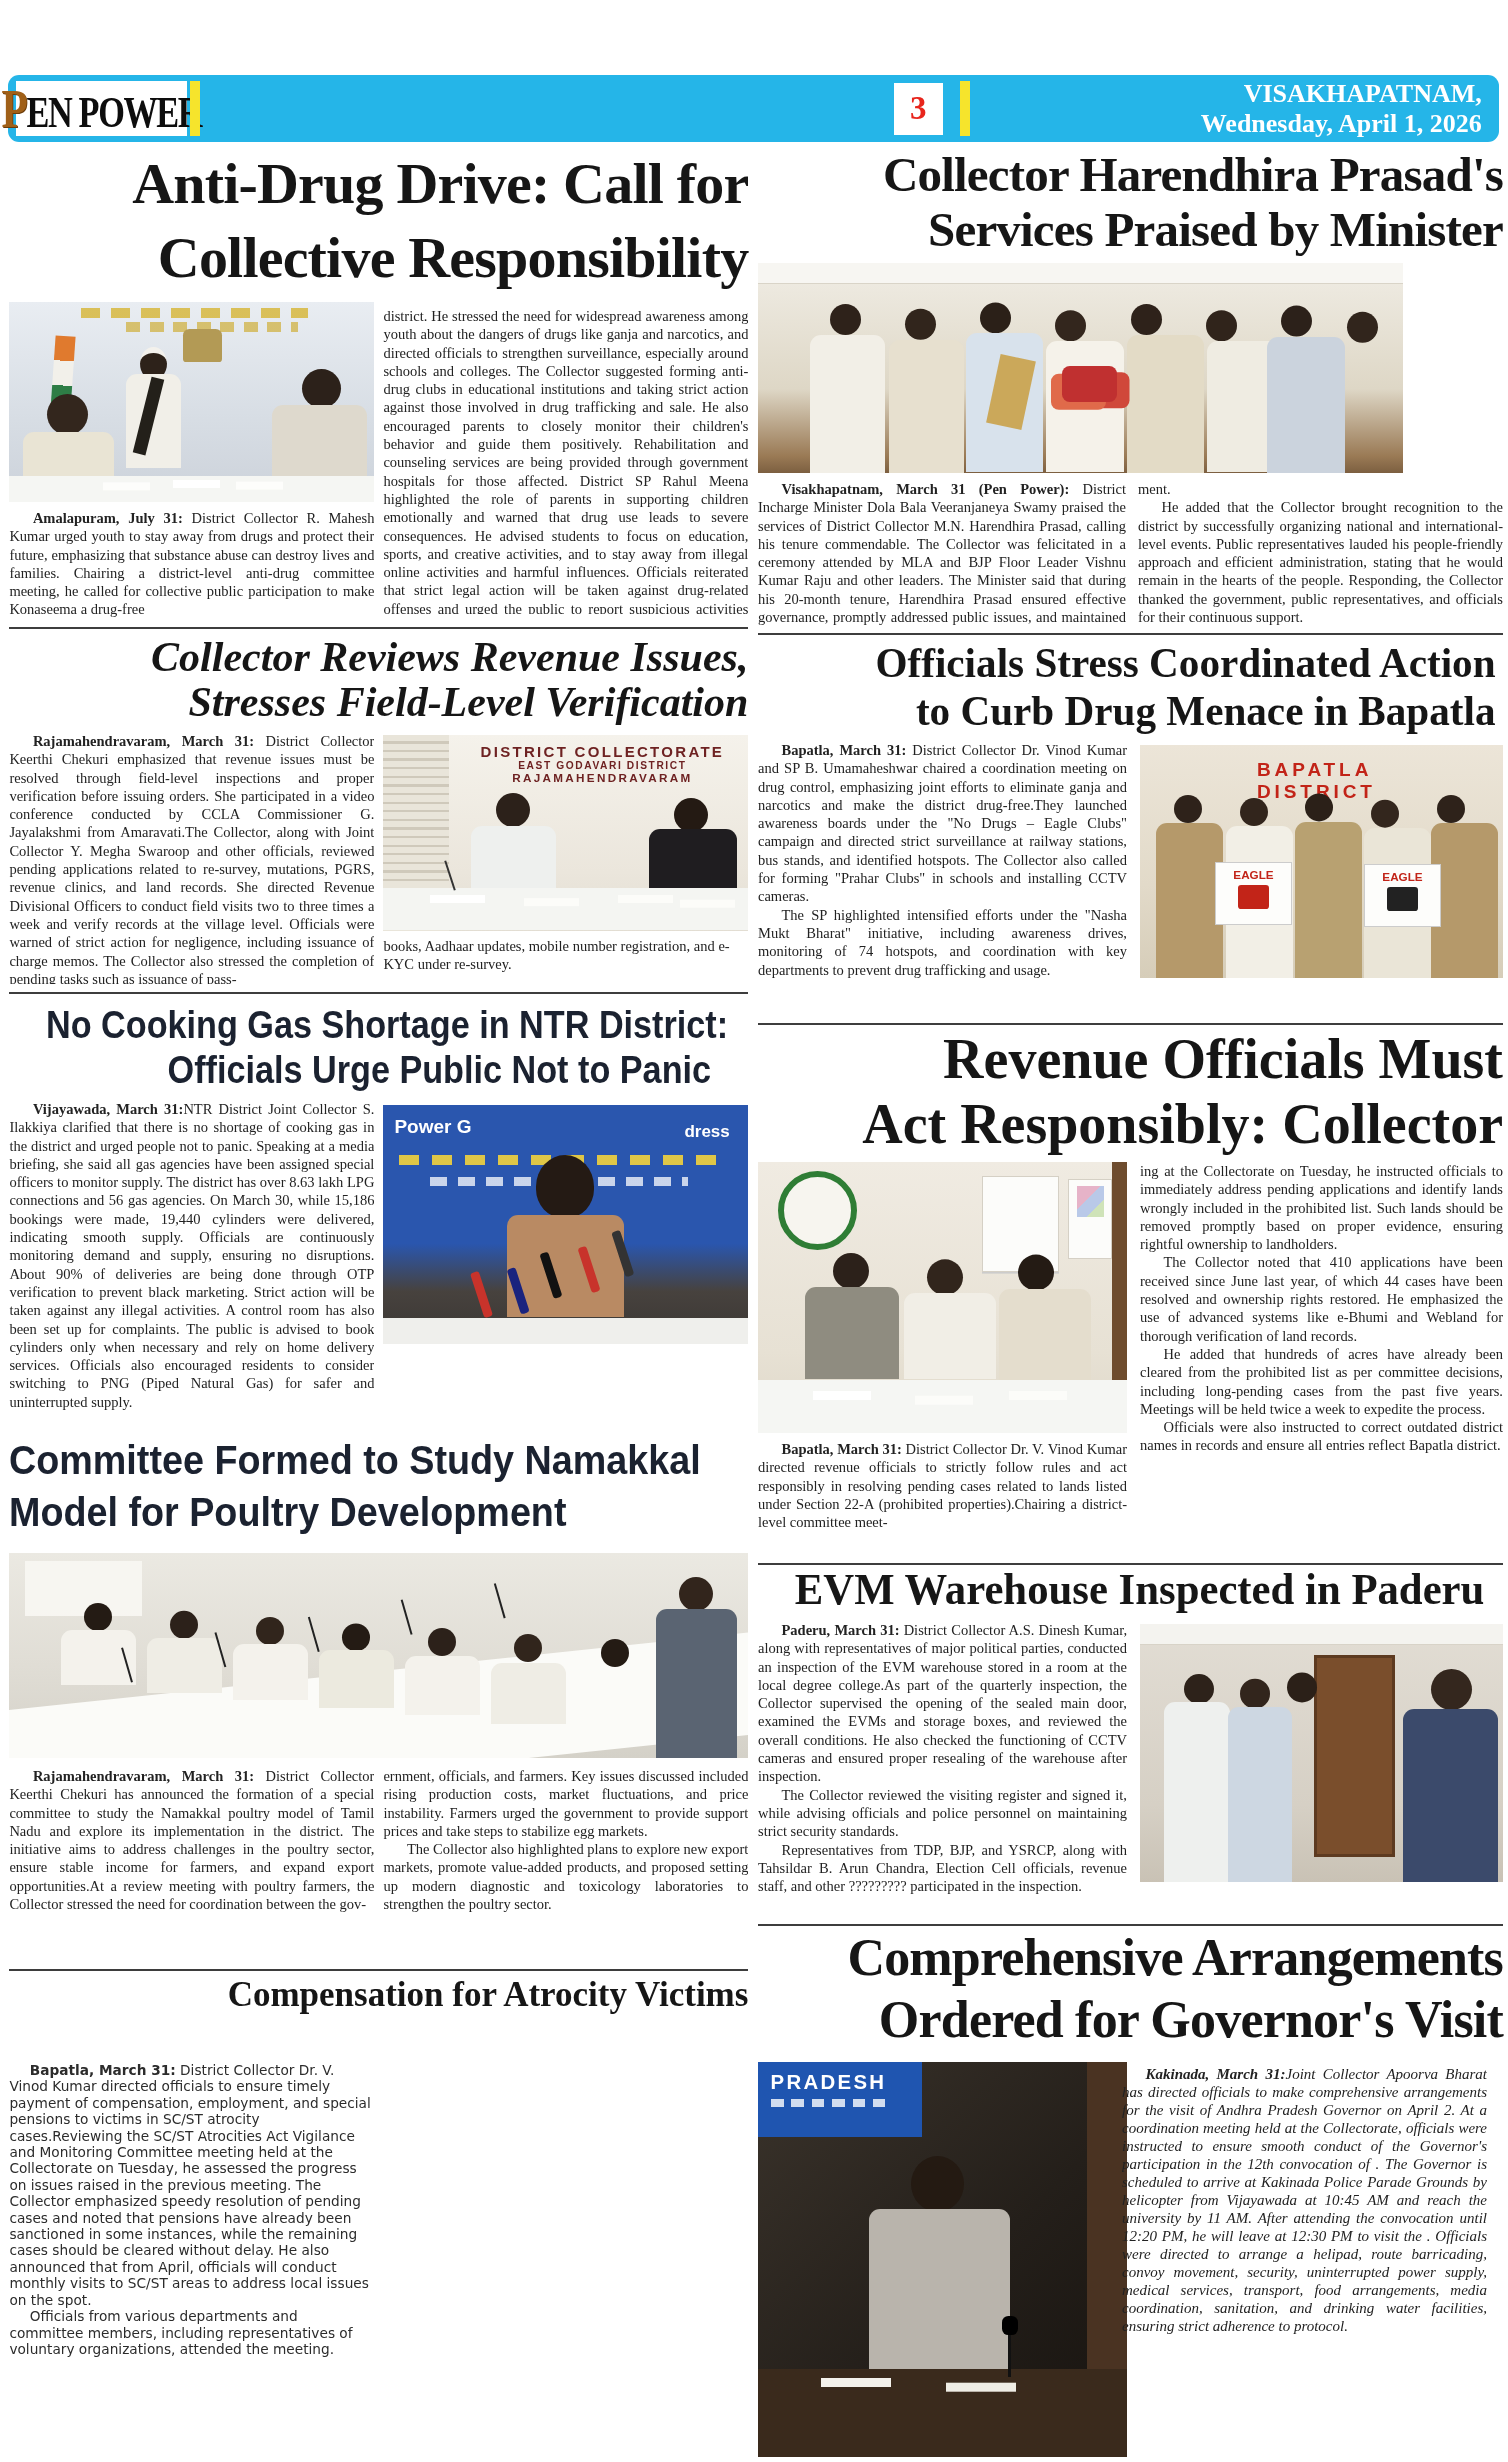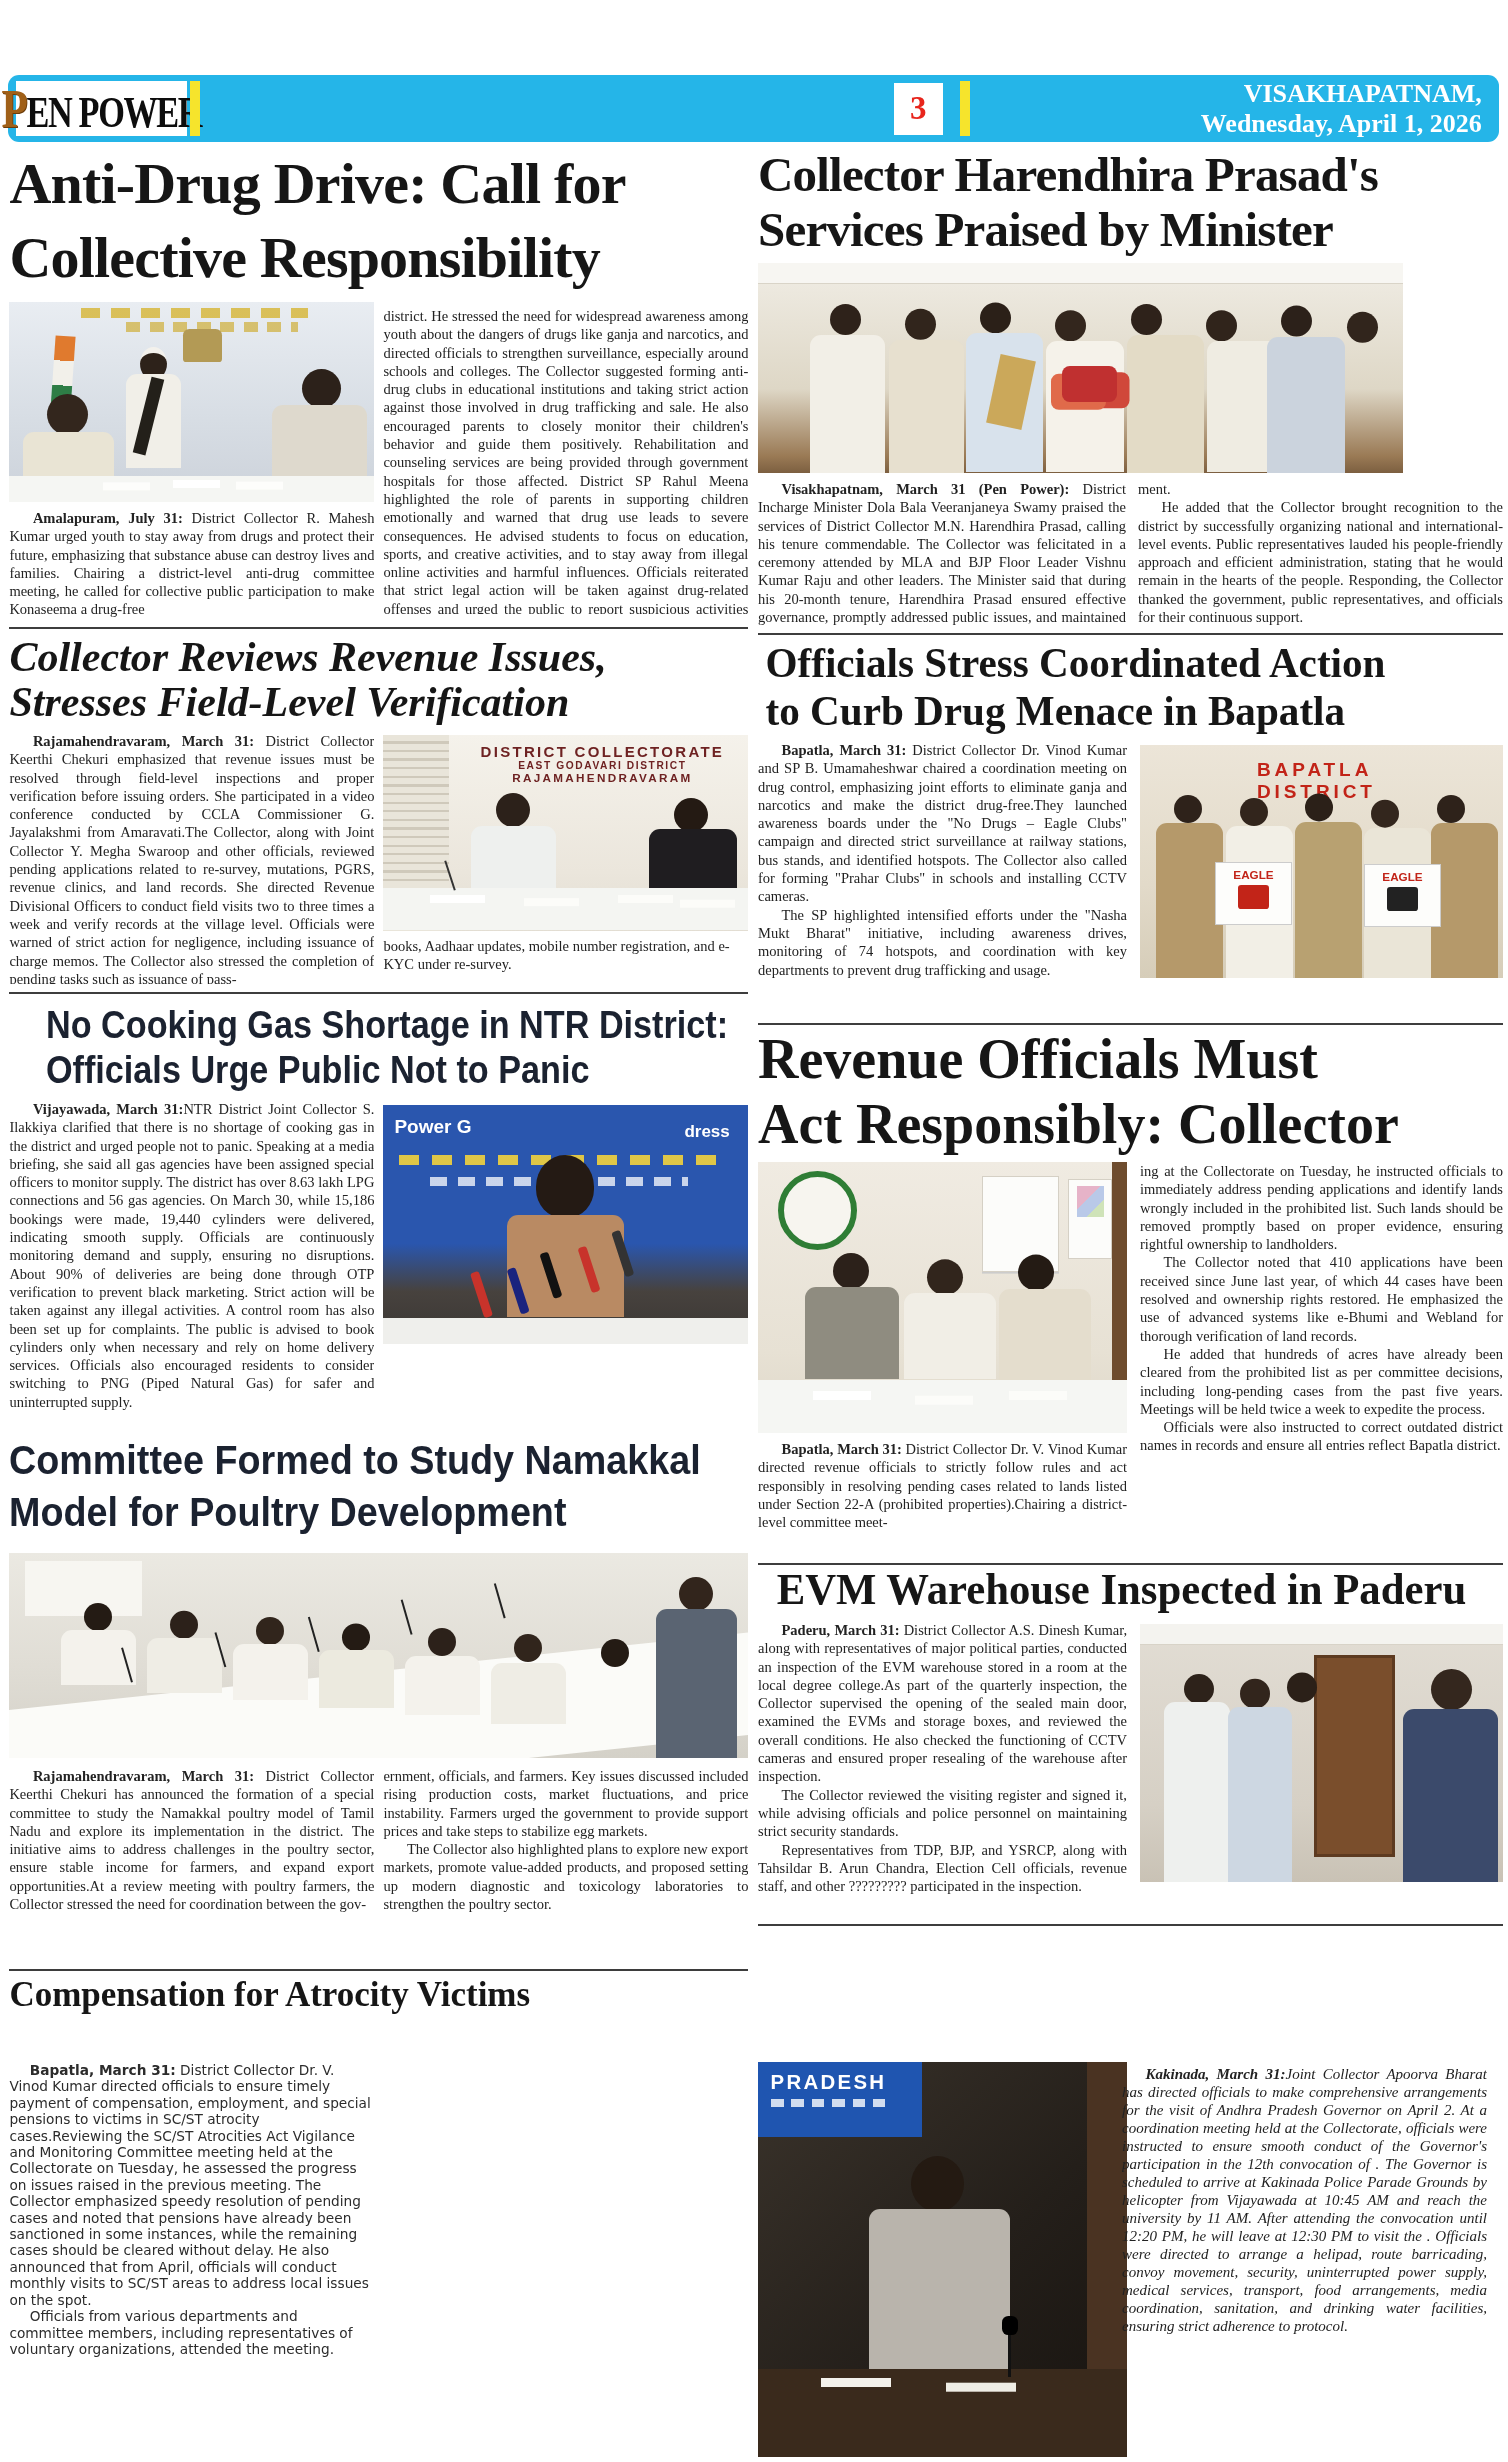--- a/index.html
+++ b/index.html
@@ -16,21 +16,21 @@
   .brand-gold{color:#a06018;font-size:49px;text-shadow:0.8px 0.8px 0 #6b3c0a;}
   .ybar{position:absolute;top:6.3px;width:10.2px;height:55px;background:#f6e42c;}
   .pagenumbox{position:absolute;left:886px;top:7.8px;width:49px;height:52px;background:#fff;
               display:flex;align-items:center;justify-content:center;}
   .pagenum{color:#e8251c;font-size:33px;font-weight:bold;}
   .datebox{position:absolute;right:17px;top:3.9px;text-align:right;color:#fff;font-weight:bold;
            font-size:26px;line-height:30.5px;white-space:nowrap;}
 
   
   .art{position:absolute;}
-  .hlwrap{position:absolute;left:0;top:0;width:100%;text-align:left;}
+  .hlwrap{position:absolute;left:0;top:0;width:100%;text-align:right;}
   .hline{font-weight:bold;white-space:nowrap;color:#161616;}
   .h-serif1{font-size:58px;line-height:74px;letter-spacing:-0.8px;}
   .h-serif2{font-size:49px;line-height:55px;letter-spacing:-0.8px;}
   .h-ital{font-size:42px;line-height:45px;font-style:italic;}
   .h-serif4{font-size:42px;line-height:48px;transform:scaleX(.98);transform-origin:50% 50%;}
   .h-sans5{font-family:"Liberation Sans",sans-serif;font-size:38px;line-height:45px;
            transform:scaleX(.9);transform-origin:50% 50%;color:#1b2230;}
   .h-serif6{font-size:56px;line-height:65px;}
   .h-serif7{font-size:45px;line-height:49px;transform:scaleX(.95);transform-origin:50% 50%;}
   .h-sans8{font-family:"Liberation Sans",sans-serif;font-size:41px;line-height:52px;
@@ -288,20 +288,24 @@
     <div class="hlwrap">
       <div class="hline h-serif9">Compensation for Atrocity Victims</div>
     </div>
     <div class="col bt-sans" style="left:0;top:88px;width:365px;height:395px;">
       <p style="margin:0;text-indent:20.4px;"><b>Bapatla, March 31:</b> <span>District Collector Dr. V. Vinod Kumar directed officials to ensure timely payment of compensation, employment, and special pensions to victims in SC/ST atrocity cases.Reviewing the SC/ST Atrocities Act Vigilance and Monitoring Committee meeting held at the Collectorate on Tuesday, he assessed the progress on issues raised in the previous meeting. The Collector emphasized speedy resolution of pending cases and noted that pensions have already been sanctioned in some instances, while the remaining cases should be cleared without delay. He also announced that from April, officials will conduct monthly visits to SC/ST areas to address local issues on the spot.</span></p>
       <p style="margin:0;text-indent:20.4px;">Officials from various departments and committee members, including representatives of voluntary organizations, attended the meeting.</p>
     </div>
   </div>
 
   <div class="art" style="left:758px;top:1927px;width:745px;height:535px;">
+    <div class="hlwrap">
+      <div class="hline h-serif10">Comprehensive Arrangements</div>
+      <div class="hline h-serif10">Ordered for Governor's Visit</div>
+    </div>
     <div class="ph" style="left:0;top:135px;width:369px;height:395px;background:linear-gradient(135deg,#3a332b 0%,#241f1a 55%,#17130f 100%);">
       <div class="el" style="left:0;top:0;width:164px;height:75px;background:#1f55b0;">
         <div style="margin:9.4px 0 0 12.5px;color:#fff;font-family:'Liberation Sans',sans-serif;font-weight:bold;font-size:20.4px;letter-spacing:2.3px;">PRADESH</div>
         <div style="margin:4.7px 0 0 12.5px;width:117px;height:7.8px;background:repeating-linear-gradient(90deg,#ffffff 0 12.5px,transparent 12.5px 20.4px);opacity:.8;"></div>
       </div>
       <div class="el" style="left:329px;top:0;width:41px;height:395px;background:#4a3322;"></div>
       <div class="head" style="left:153px;top:94px;width:53px;height:56px;background:#241a12;"></div>
       <div class="torso" style="left:111px;top:147px;width:141px;height:166px;background:#b9b4ac;"></div>
       <div class="el" style="left:0;top:307px;width:369px;height:88px;background:#3a2a1c;"></div>
       <div class="el" style="left:63px;top:316px;width:70px;height:9.4px;background:#f4f2ec;box-shadow:125px 4.7px 0 #efede5;"></div>

